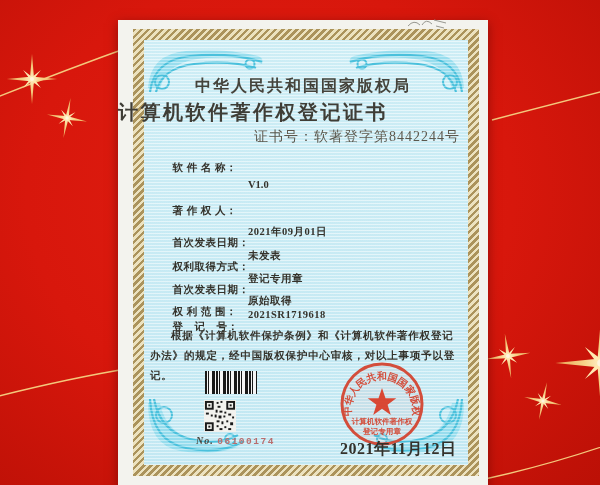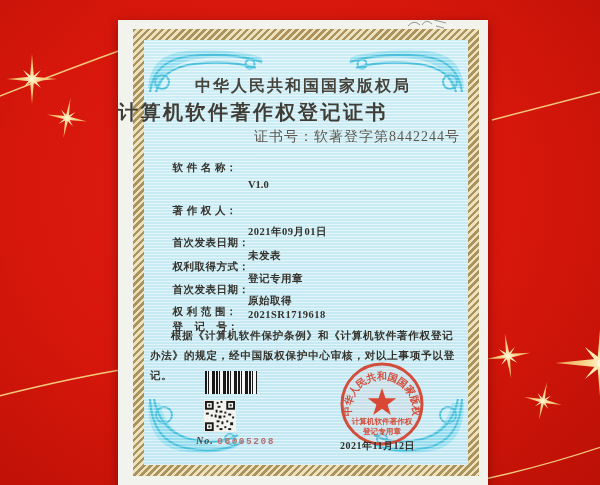--- a/index.html
+++ b/index.html
@@ -43,21 +43,21 @@
 
   .barcode{position:absolute;left:87px;top:351px;width:52px;height:23px;background:
     repeating-linear-gradient(90deg,#191919 0 2px,#f5f5f5 2px 3px,#191919 3px 4px,#f5f5f5 4px 7px,#191919 7px 10px,#f5f5f5 10px 11px);}
   .qr{position:absolute;left:86px;top:380px;width:32px;height:32px;}
 
   .serial{position:absolute;left:78px;top:415px;font-size:10px;font-weight:bold;
     font-style:italic;color:#4a463e;letter-spacing:1px;}
   .serial .num{font-style:normal;color:#b96e6e;letter-spacing:1.5px;font-family:"Liberation Mono","DejaVu Sans Mono",monospace;font-size:9.5px;}
 
   .seal{position:absolute;left:220px;top:340px;width:88px;height:88px;opacity:.92;}
-  .issue-date{position:absolute;left:222px;top:419px;font-size:10px;font-weight:bold;
+  .issue-date{position:absolute;left:222px;top:419px;font-size:16px;font-weight:bold;
     color:#33312b;letter-spacing:.5px;}
   .pencil-mark{position:absolute;left:288px;top:-3px;}
 </style>
 </head>
 <body>
 
 <svg id="bg-decor" viewBox="0 0 600 485">
   <defs>
     <radialGradient id="goldgrad" r="0.5" cx="0.5" cy="0.5">
       <stop offset="0" stop-color="#fff0c8"></stop>
@@ -189,21 +189,21 @@
         <rect x="27" y="23" width="3" height="3"></rect>
         <rect x="13" y="26" width="2" height="2"></rect>
       <rect x="16" y="29" width="3" height="2"></rect>
         <rect x="21" y="27" width="2" height="2"></rect>
         <rect x="25" y="29" width="3" height="2"></rect>
     </g>
   </svg>
 
   <div class="serial">
     <span>No.</span>
-    <span class="num">06005208</span>
+    <span class="num">06100174</span>
   </div>
 
   <svg class="seal" viewBox="0 0 88 88">
     <defs>
       <path id="ringPath" d="M 13.5,56 A 31,31 0 1 1 74.5,56" fill="none"></path>
     </defs>
     <circle cx="44" cy="44" r="40" fill="rgba(235,85,60,0.06)" stroke="#d4402c" stroke-width="3"></circle>
     <text font-size="10" font-weight="bold" fill="#d4402c" font-family="'Liberation Serif',serif">
       <textPath href="#ringPath" startOffset="0" textLength="118" lengthAdjust="spacingAndGlyphs">中华人民共和国国家版权局</textPath>
     </text>

